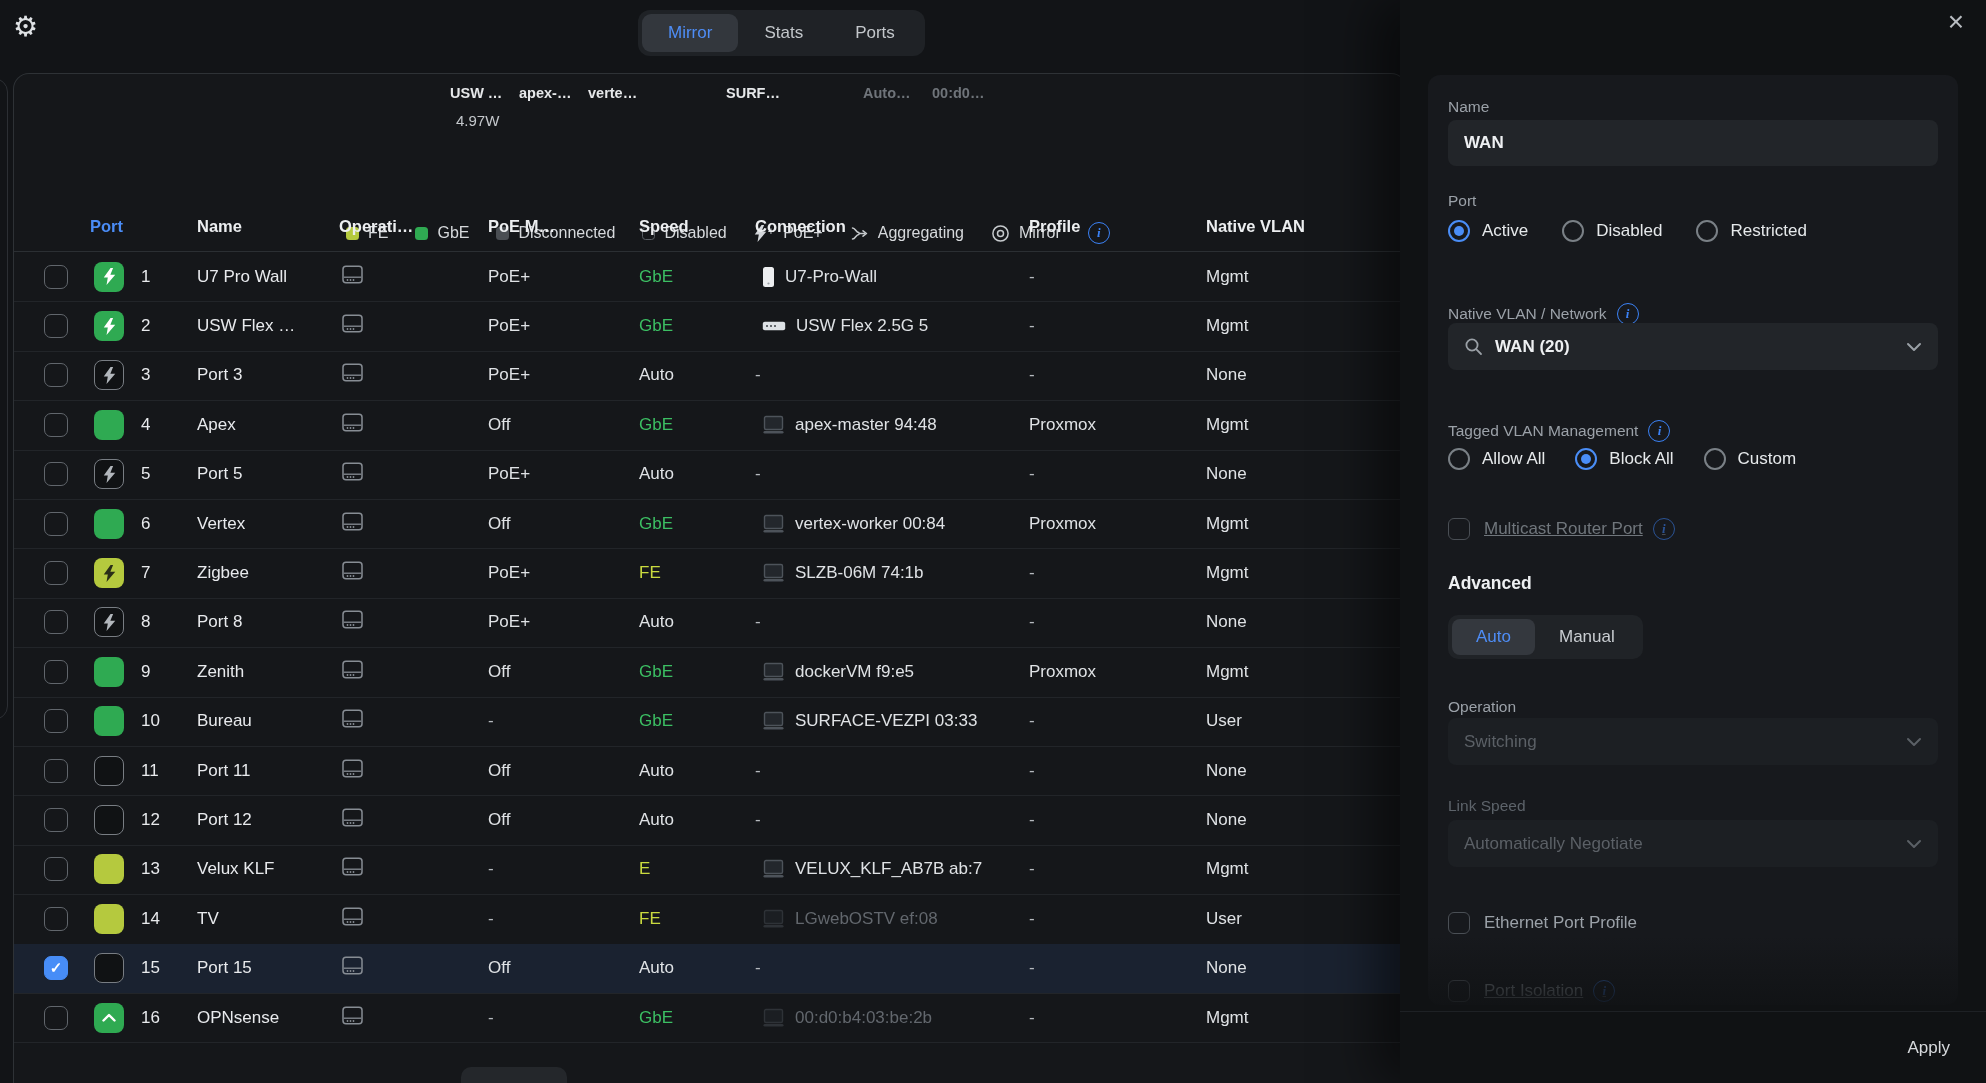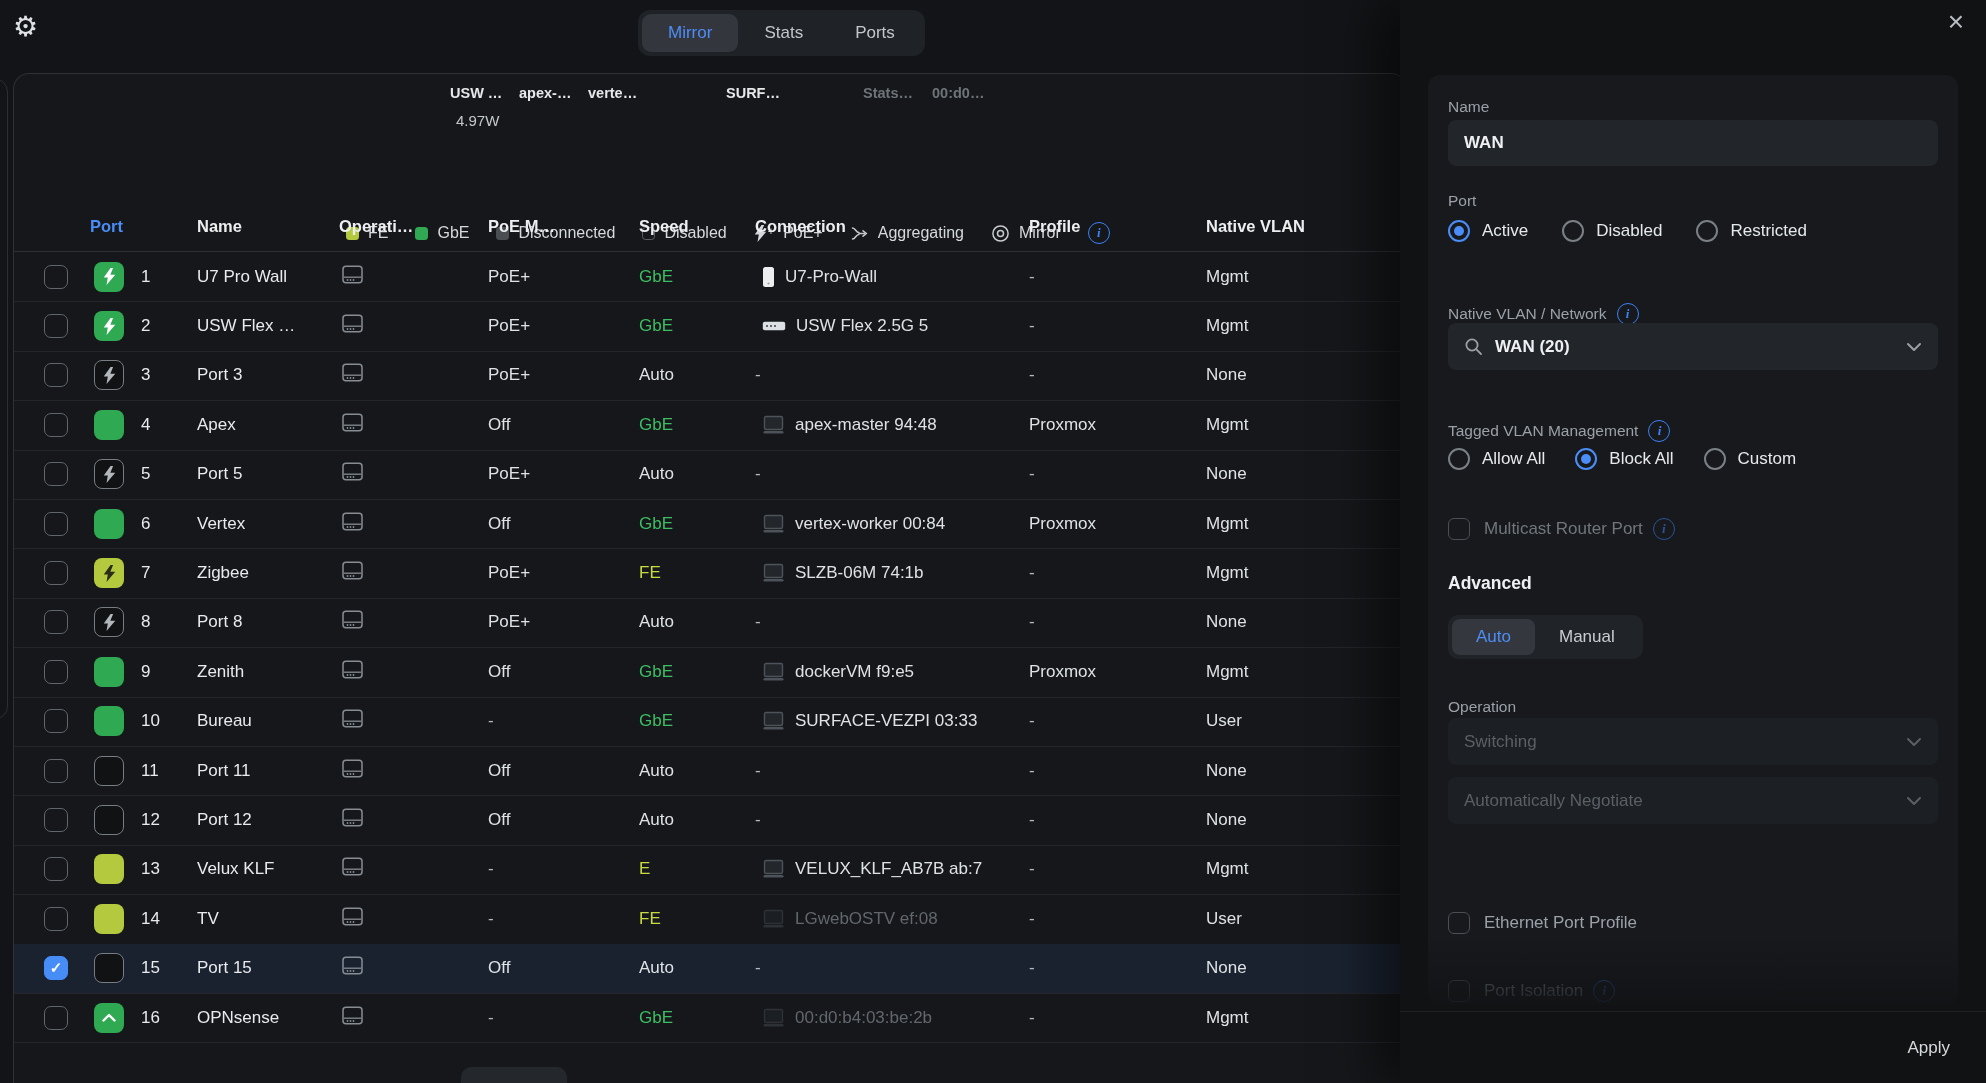--- a/index.html
+++ b/index.html
@@ -71,21 +71,21 @@
   .radiorow{position:absolute;left:20px;display:flex;align-items:center;gap:34px;}
   .ropt{display:flex;align-items:center;gap:12px;font-size:17px;color:#e6e9eb;cursor:pointer;}
   .radio{width:22px;height:22px;border:2px solid #7a8086;border-radius:50%;box-sizing:border-box;
          display:flex;align-items:center;justify-content:center;flex:0 0 auto;}
   .radio .dot{width:10px;height:10px;border-radius:50%;background:transparent;}
   .radio.on{border-color:#4a8df6;}
   .radio.on .dot{background:#4a8df6;}
   .pcheck{position:absolute;left:20px;display:flex;align-items:center;gap:14px;font-size:17px;cursor:pointer;}
   .pcheck .box{width:22px;height:22px;border:1.5px solid #4a4f55;border-radius:6px;box-sizing:border-box;flex:0 0 auto;}
   .pcheck .lbl{color:#9ba1a8;display:flex;align-items:center;gap:10px;}
-  .pcheck.dim .lbl{color:#70767c;}
+  .pcheck.dim .lbl{color:#70767c;text-decoration:underline;}
   .phead{position:absolute;left:20px;font-size:17.5px;font-weight:bold;color:#eef0f2;}
   .segment{position:absolute;left:20px;height:44px;background:#202327;border-radius:10px;
            display:flex;align-items:center;padding:0 4px;}
   .seg{height:36px;padding:0 24px;display:flex;align-items:center;border-radius:8px;
        font-size:17px;color:#c9cdd1;cursor:pointer;}
   .seg.active{background:#34383e;color:#4e8df6;}
   .fade{position:absolute;left:0;bottom:72px;width:100%;height:75px;
         background:linear-gradient(to bottom,rgba(16,18,20,0),rgba(16,18,20,.92));pointer-events:none;}
   .pfooter{position:absolute;left:0;bottom:0;width:100%;height:72px;background:#101214;
            border-top:1px solid #1e2125;display:flex;align-items:center;justify-content:flex-end;
@@ -107,21 +107,21 @@
     </div>
 
   <div class="edgecard"></div>
 
   <div class="card">
     <div id="strip">
         <span class="striplabel" style="left:436px">USW …</span>
         <span class="striplabel" style="left:505px">apex-…</span>
         <span class="striplabel" style="left:574px">verte…</span>
         <span class="striplabel" style="left:712px">SURF…</span>
-        <span class="striplabel dim" style="left:849px">Stats…</span>
+        <span class="striplabel dim" style="left:849px">Auto…</span>
         <span class="striplabel dim" style="left:918px">00:d0…</span>
         <span class="strippower" style="left:442px">4.97W</span>
       </div>
     <div class="legend" id="legend">
         <span class="item">
           <span class="sw" style="background:#b5c93e"></span>
           <span>FE</span>
         </span>
         <span class="item">
           <span class="sw" style="background:#2faa52"></span>
@@ -726,21 +726,21 @@
 
       <div class="plabel" style="top:623px">Operation</div>
       <div class="pselect disabled" style="top:643px">
         <span>Switching</span>
         <svg class="chev" width="16" height="10" viewBox="0 0 16 10">
             <polyline points="2,2 8,8 14,2" fill="none" stroke="#5b6066" stroke-width="2" stroke-linecap="round" stroke-linejoin="round"></polyline>
           </svg>
       </div>
 
       <div class="plabel dim" style="top:722px">Link Speed</div>
-      <div class="pselect disabled" style="top:702px">
+      <div class="pselect disabled" style="top:745px">
         <span>Automatically Negotiate</span>
         <svg class="chev" width="16" height="10" viewBox="0 0 16 10">
             <polyline points="2,2 8,8 14,2" fill="none" stroke="#5b6066" stroke-width="2" stroke-linecap="round" stroke-linejoin="round"></polyline>
           </svg>
       </div>
 
       <div class="pcheck" style="top:837px">
         <span class="box"></span>
         <span class="lbl">
             <span>Ethernet Port Profile</span>

